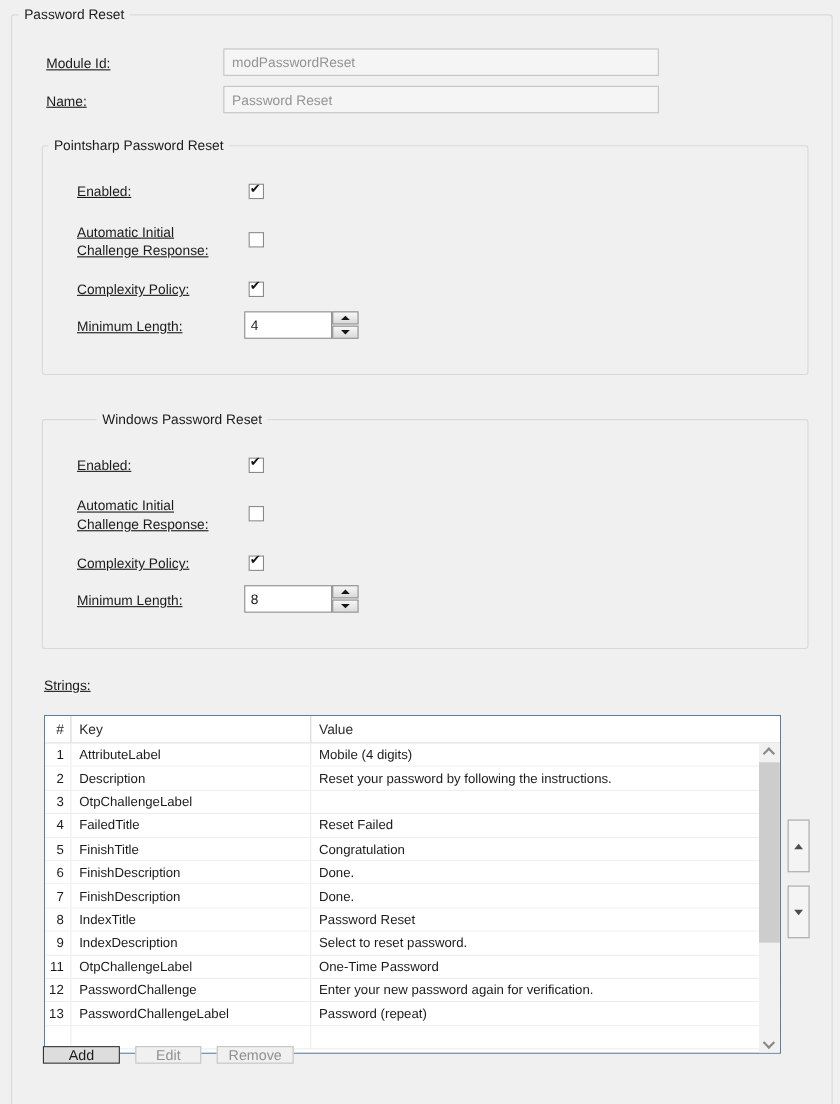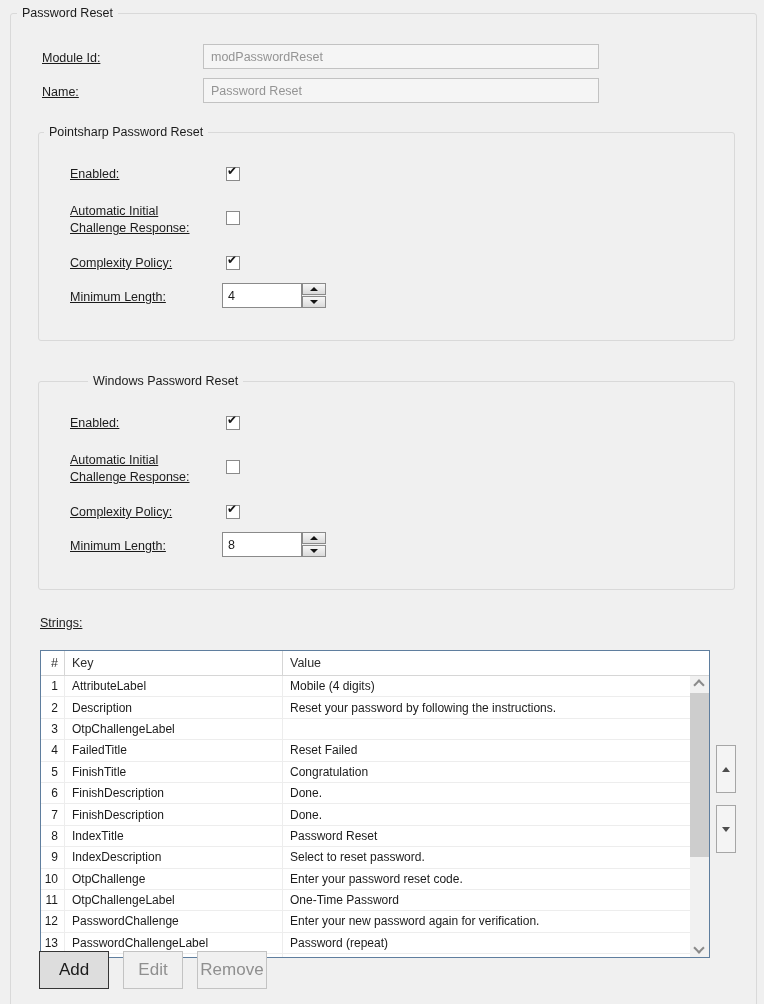--- a/index.html
+++ b/index.html
@@ -66,22 +66,22 @@
   #scroll-thumb { position:absolute; left:0; top:17px; width:19px; height:164px; background:var(--scroll_thumb); }
 
   
   .reorder-btn { position:absolute; left:716px; width:20px; height:48px; background:#f4f4f4;
     border:1px solid #a6a6a6; display:flex; align-items:center; justify-content:center; }
   #reorder-up { top:745px; } #reorder-down { top:805px; }
   .tri-sm-up { width:0;height:0;border-left:4px solid transparent;border-right:4px solid transparent;border-bottom:5px solid #4d4d4d; }
   .tri-sm-down { width:0;height:0;border-left:4px solid transparent;border-right:4px solid transparent;border-top:5px solid #4d4d4d; }
 
   
-  .btn { position:absolute; top:951px; height:38px; display:flex; align-items:center; justify-content:center;
-    font-family:inherit; font-size:17px; }
+  .btn { position:absolute; top:951px; height:16px; display:flex; align-items:center; justify-content:center;
+    font-family:inherit; font-size:13px; }
   #btn-add { left:39px; width:70px; background:var(--button_bg); border:1px solid var(--button_border_dark); color:var(--text); }
   #btn-edit { left:123px; width:60px; background:var(--page_bg); border:1px solid var(--disabled_border); color:var(--disabled_text); }
   #btn-remove { left:197px; width:70px; background:var(--page_bg); border:1px solid var(--disabled_border); color:var(--disabled_text); }
 </style>
 </head>
 <body>
 
 <div class="groupbox" id="gb-main"></div>
 <span class="gb-title" id="gb-main-title">Password Reset</span>
 
@@ -191,25 +191,20 @@
         <div class="c-num">8</div>
         <div class="c-key">IndexTitle</div>
         <div class="c-val">Password Reset</div>
       </div>
       <div class="trow">
         <div class="c-num">9</div>
         <div class="c-key">IndexDescription</div>
         <div class="c-val">Select to reset password.</div>
       </div>
       <div class="trow">
-        <div class="c-num">10</div>
-        <div class="c-key">OtpChallenge</div>
-        <div class="c-val">Enter your password reset code.</div>
-      </div>
-      <div class="trow">
         <div class="c-num">11</div>
         <div class="c-key">OtpChallengeLabel</div>
         <div class="c-val">One-Time Password</div>
       </div>
       <div class="trow">
         <div class="c-num">12</div>
         <div class="c-key">PasswordChallenge</div>
         <div class="c-val">Enter your new password again for verification.</div>
       </div>
       <div class="trow">

